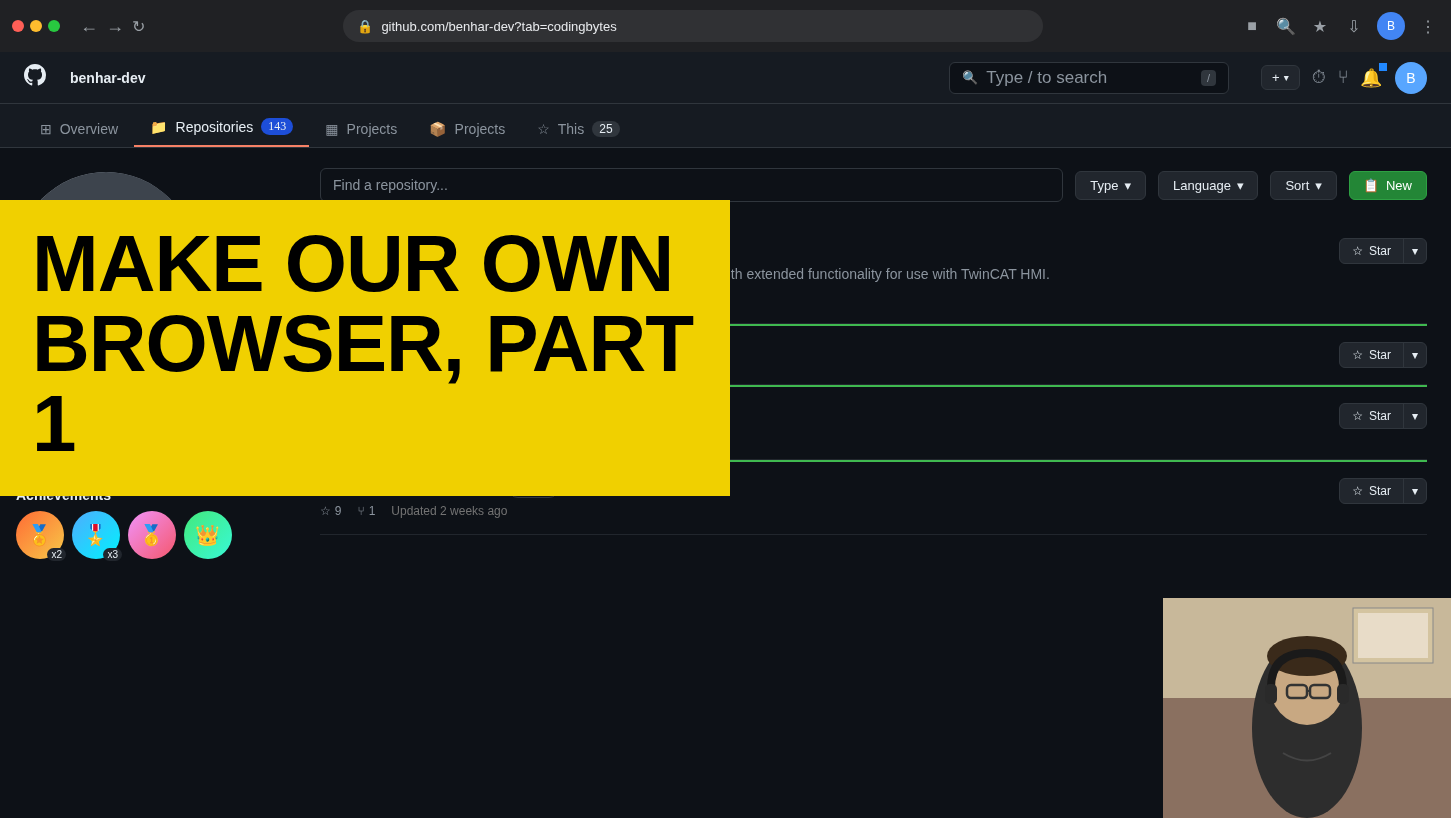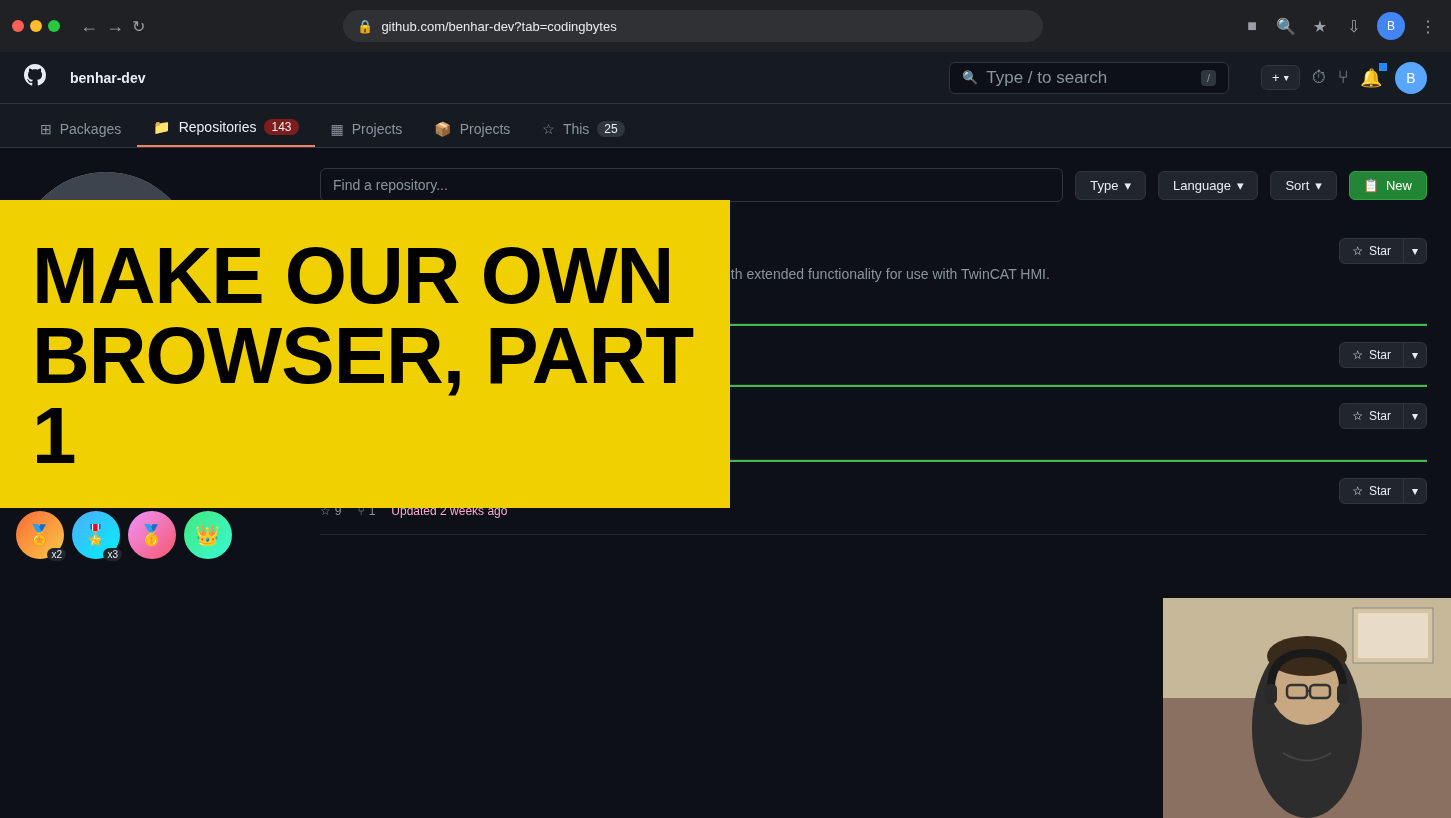--- a/index.html
+++ b/index.html
@@ -157,21 +157,22 @@
       border-bottom: 2px solid #f78166;
     }
     .tab-badge {
       background: #30363d;
       border-radius: 10px;
       padding: 1px 7px;
       font-size: 12px;
       color: #e6edf3;
     }
     .tab-badge.active-badge {
-      background: #7f1d1d;
+      background: #1d4ed8;
+      font-family: Liberation Serif, serif;
     }
 
     
     .main-layout {
       display: flex;
       height: calc(818px - 52px - 52px - 44px);
       overflow: hidden;
     }
 
     
@@ -381,21 +382,21 @@
       display: flex;
       align-items: center;
       gap: 4px;
     }
     .repo-forks {
       display: flex;
       align-items: center;
       gap: 4px;
     }
     .repo-updated {
-      color: #f9a8d4;
+      color: #737373;
       text-align: right;
     }
     .star-btn-split {
       background: #21262d;
       border: 1px solid #30363d;
       border-radius: 6px;
       display: flex;
       align-items: center;
     }
     .star-btn-main {
@@ -420,21 +421,21 @@
       border-left: 1px solid #30363d;
     }
 
     
     .overlay-banner {
       position: absolute;
       top: 200px;
       left: 0;
       width: 730px;
       background: #f0d000;
-      padding: 36px 32px 32px 32px;
+      padding: 24px 32px 32px 32px;
       z-index: 10;
     }
     .overlay-title {
       font-family: 'Arial Black', 'Impact', sans-serif;
       font-size: 80px;
       font-weight: 900;
       color: #000000;
       line-height: 1.0;
       text-transform: uppercase;
       letter-spacing: -1px;
@@ -523,21 +524,21 @@
       🔔
       <span style="position:absolute;top:-4px;right:-4px;width:8px;height:8px;background:#2188ff;border-radius:50;display:block;"></span>
     </span>
     <div class="gh-avatar">B</div>
   </div>
 </div>
 
 <div class="tab-bar">
   <div class="tab-item">
     <span style="font-size:14px;">⊞</span>
-    <span>Packages</span>
+    <span>Overview</span>
   </div>
   <div class="tab-item active">
     <span style="font-size:14px;">📁</span>
     <span>Repositories</span>
     <span class="tab-badge active-badge">143</span>
   </div>
   <div class="tab-item">
     <span style="font-size:14px;">▦</span>
     <span>Projects</span>
   </div>

